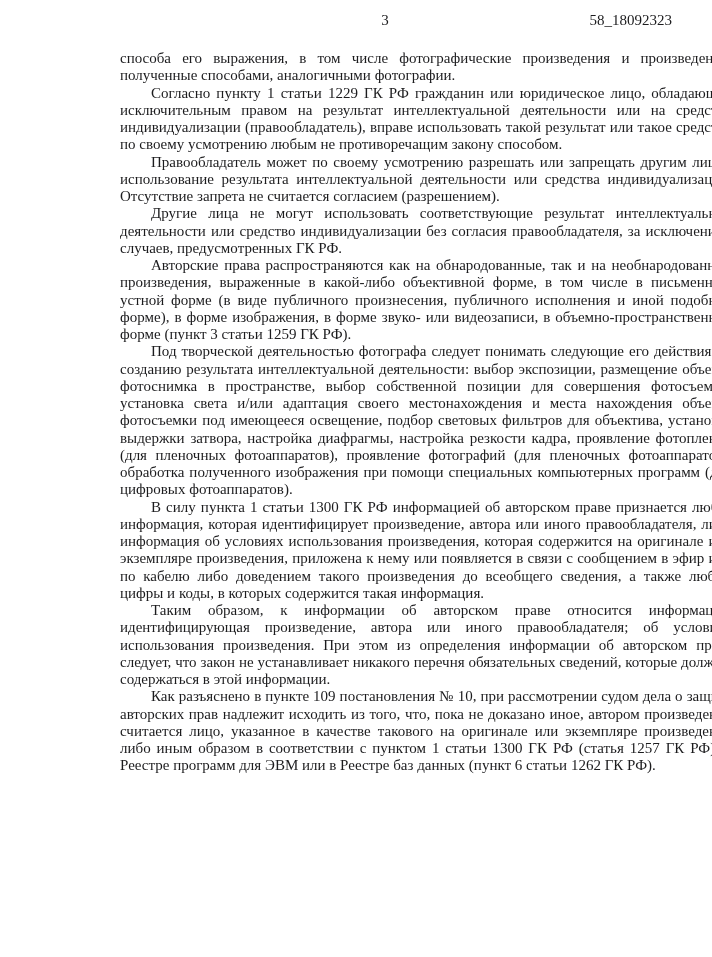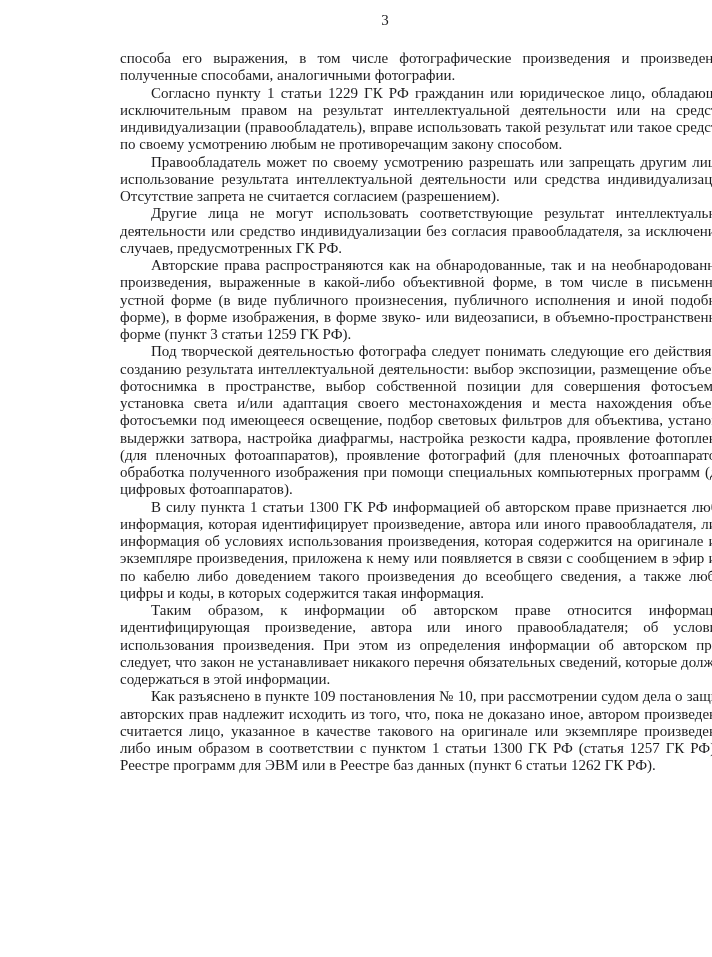--- a/index.html
+++ b/index.html
@@ -55,20 +55,21 @@
   .body-text p.no-indent {
     text-indent: 0;
   }
 </style>
 </head>
 <body>
 
 <div class="page">
   <div class="header">
     <span class="page-num">3</span>
+    <span class="case-num">58_18092323</span>
   </div>
   <div class="body-text">
     <p class="no-indent">способа его выражения, в том числе фотографические произведения и произведения, полученные способами, аналогичными фотографии.</p>
     <p>Согласно пункту 1 статьи 1229 ГК РФ гражданин или юридическое лицо, обладающие исключительным правом на результат интеллектуальной деятельности или на средство индивидуализации (правообладатель), вправе использовать такой результат или такое средство по своему усмотрению любым не противоречащим закону способом.</p>
     <p>Правообладатель может по своему усмотрению разрешать или запрещать другим лицам использование результата интеллектуальной деятельности или средства индивидуализации. Отсутствие запрета не считается согласием (разрешением).</p>
     <p>Другие лица не могут использовать соответствующие результат интеллектуальной деятельности или средство индивидуализации без согласия правообладателя, за исключением случаев, предусмотренных ГК РФ.</p>
     <p>Авторские права распространяются как на обнародованные, так и на необнародованные произведения, выраженные в какой-либо объективной форме, в том числе в письменной, устной форме (в виде публичного произнесения, публичного исполнения и иной подобной форме), в форме изображения, в форме звуко- или видеозаписи, в объемно-пространственной форме (пункт 3 статьи 1259 ГК РФ).</p>
     <p>Под творческой деятельностью фотографа следует понимать следующие его действия по созданию результата интеллектуальной деятельности: выбор экспозиции, размещение объекта фотоснимка в пространстве, выбор собственной позиции для совершения фотосъемки, установка света и/или адаптация своего местонахождения и места нахождения объекта фотосъемки под имеющееся освещение, подбор световых фильтров для объектива, установка выдержки затвора, настройка диафрагмы, настройка резкости кадра, проявление фотопленки (для пленочных фотоаппаратов), проявление фотографий (для пленочных фотоаппаратов), обработка полученного изображения при помощи специальных компьютерных программ (для цифровых фотоаппаратов).</p>
     <p>В силу пункта 1 статьи 1300 ГК РФ информацией об авторском праве признается любая информация, которая идентифицирует произведение, автора или иного правообладателя, либо информация об условиях использования произведения, которая содержится на оригинале или экземпляре произведения, приложена к нему или появляется в связи с сообщением в эфир или по кабелю либо доведением такого произведения до всеобщего сведения, а также любые цифры и коды, в которых содержится такая информация.</p>
     <p>Таким образом, к информации об авторском праве относится информация, идентифицирующая произведение, автора или иного правообладателя; об условиях использования произведения. При этом из определения информации об авторском праве следует, что закон не устанавливает никакого перечня обязательных сведений, которые должны содержаться в этой информации.</p>

